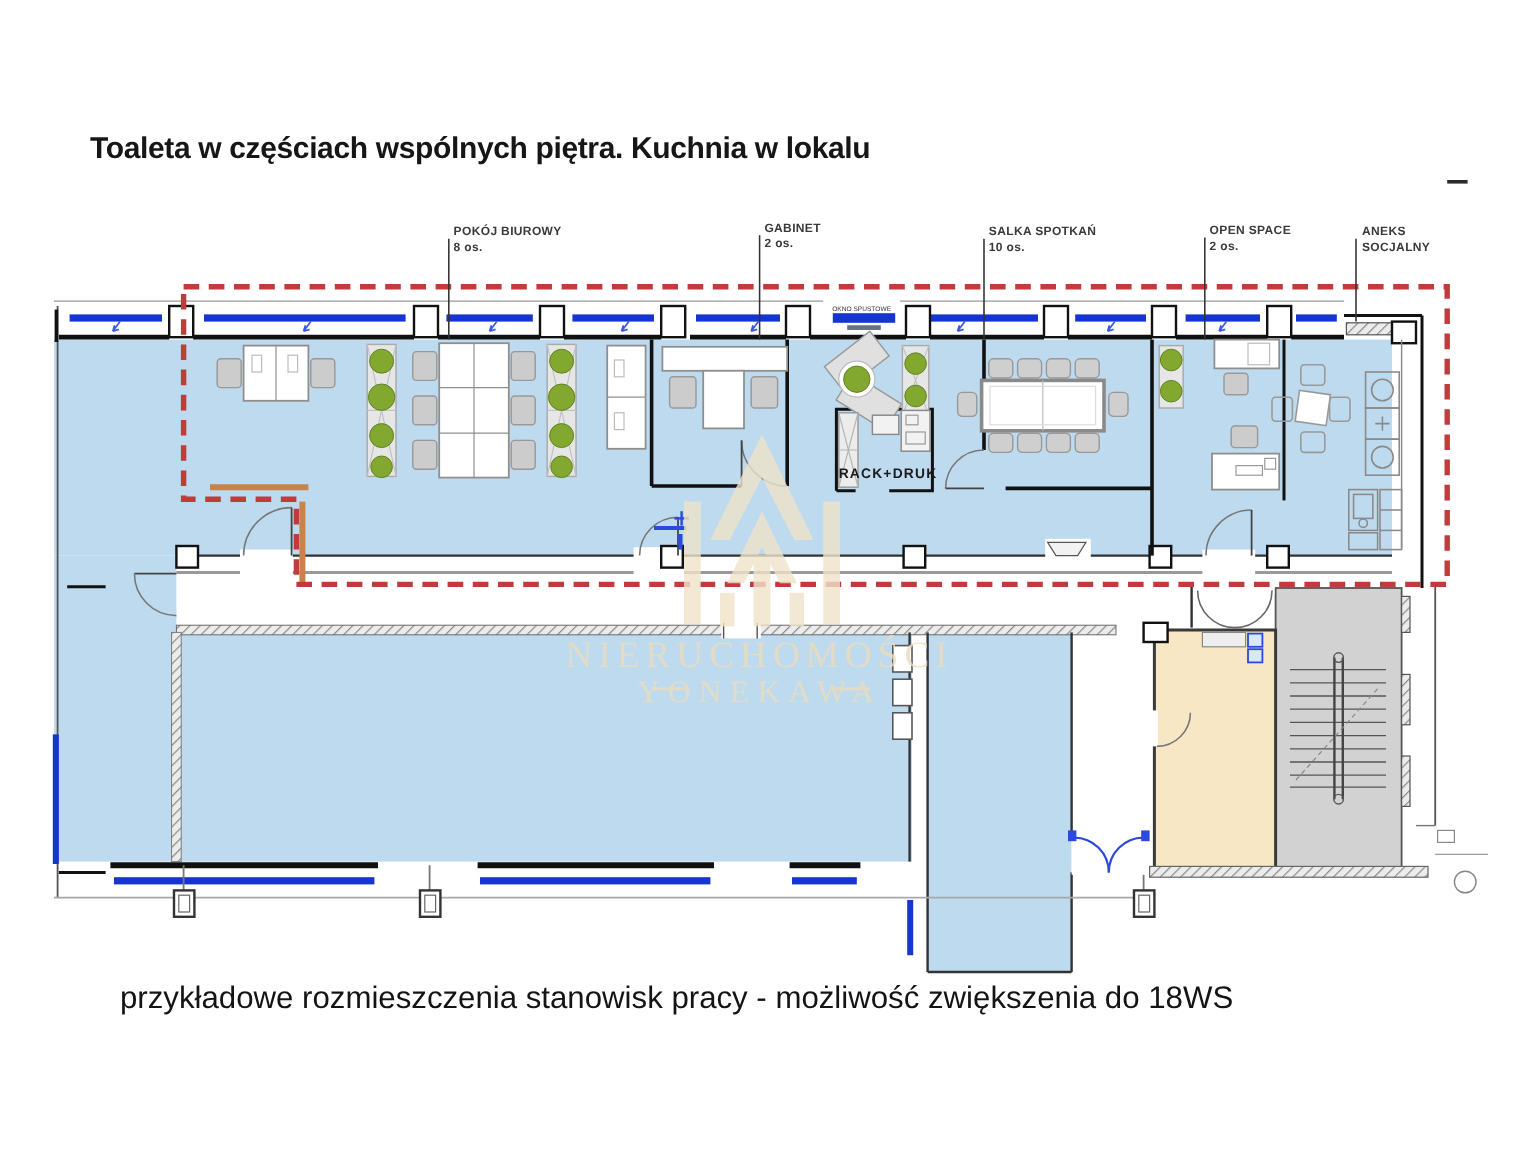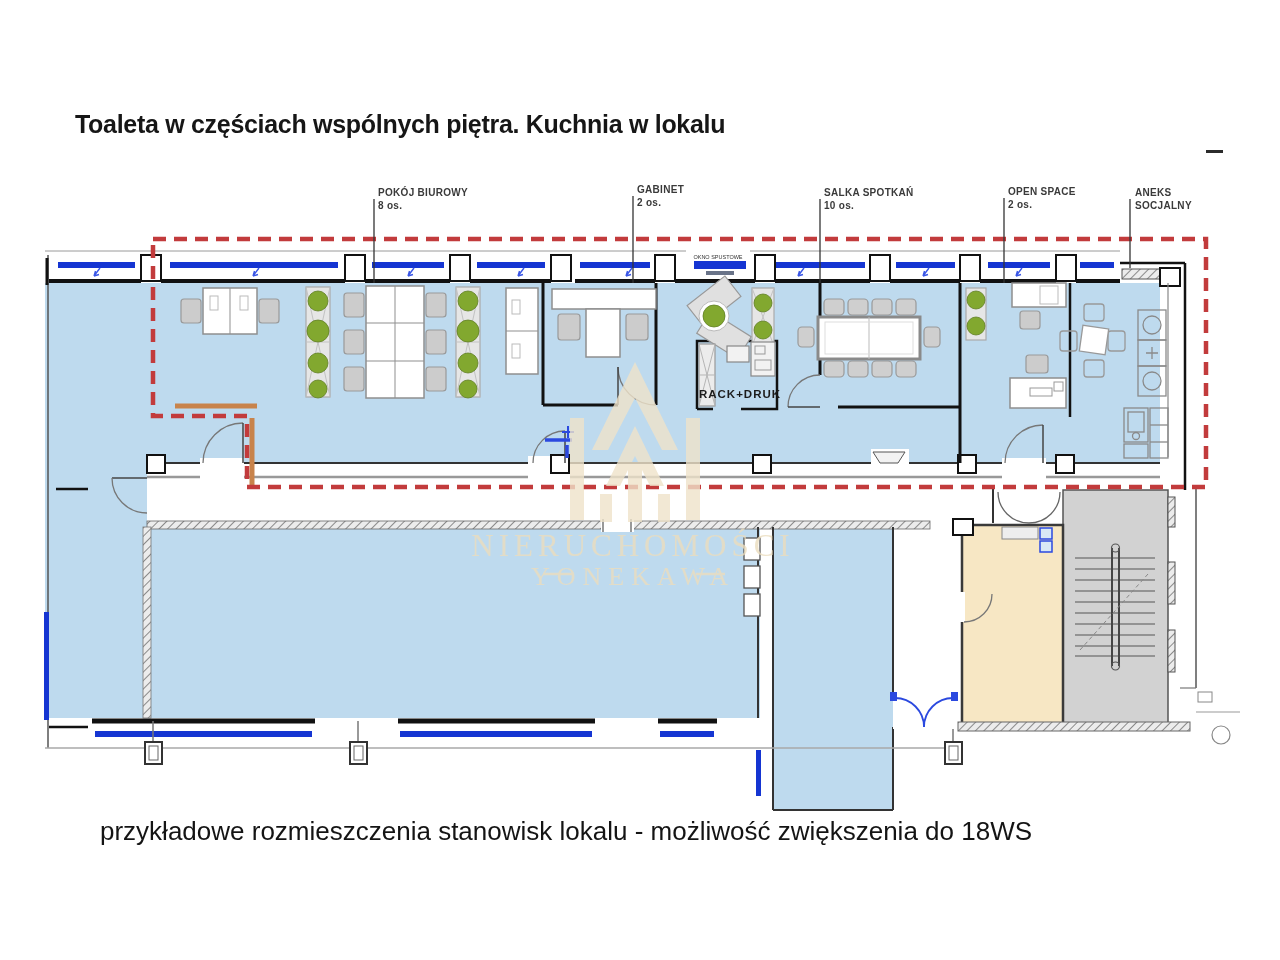--- a/index.html
+++ b/index.html
@@ -13,21 +13,21 @@
   text{font-family:"Liberation Sans", sans-serif;}
   .wm-text{font-family:"Liberation Serif", serif;}
 </style>
 </head>
 <body>
 
 <div id="stage">
 
   <div id="plan-title">Toaleta w częściach wspólnych piętra. Kuchnia w lokalu</div>
   <div id="dash-mark"></div>
-  <div id="plan-caption">przykładowe rozmieszczenia stanowisk lokalu - możliwość zwiększenia do 18WS</div>
+  <div id="plan-caption">przykładowe rozmieszczenia stanowisk pracy - możliwość zwiększenia do 18WS</div>
 
   <svg width="1280" height="960" viewBox="0 0 1280 960">
     <defs>
       <pattern id="hatch" width="6" height="6" patternUnits="userSpaceOnUse" patternTransform="rotate(45)">
         <rect width="6" height="6" fill="#ececec"></rect>
         <line x1="0" y1="0" x2="0" y2="6" stroke="#8a8a8a" stroke-width="2"></line>
       </pattern>
     </defs>
 
     <g>

